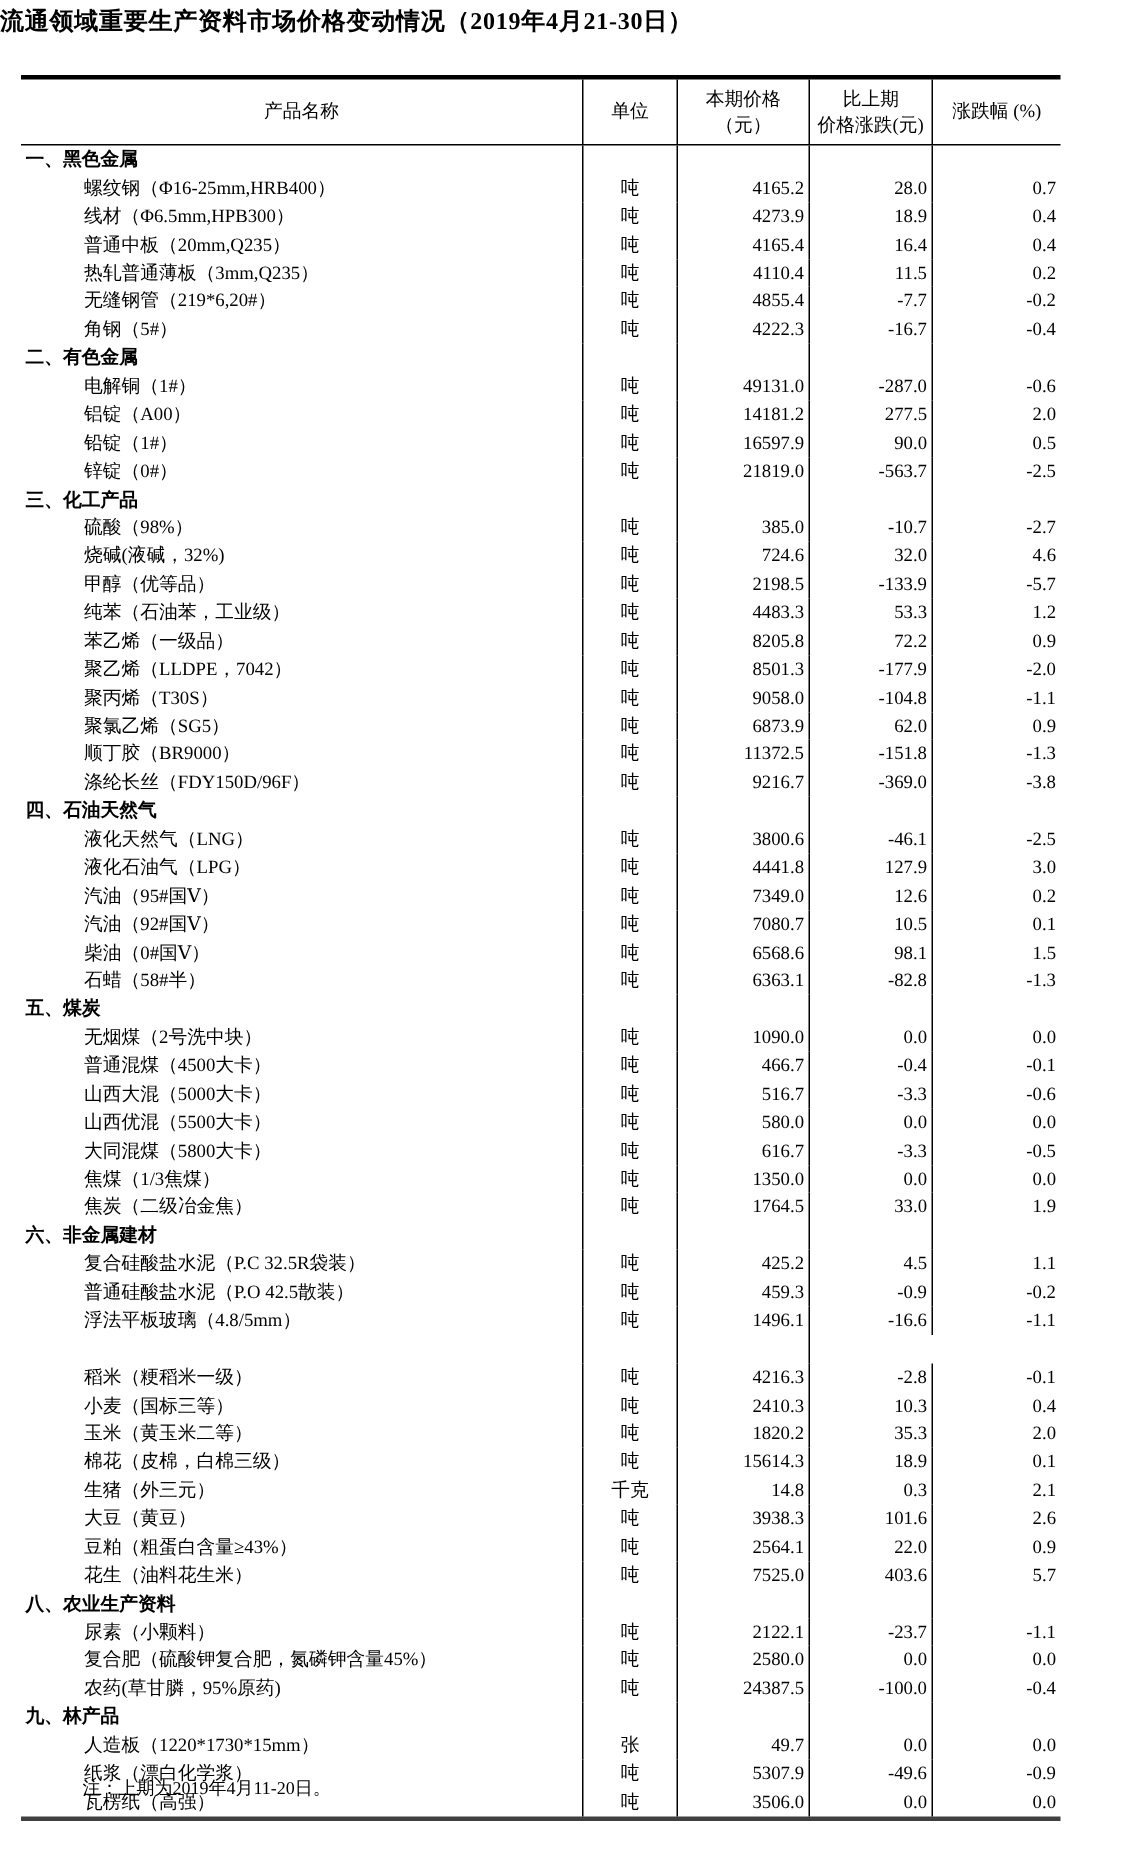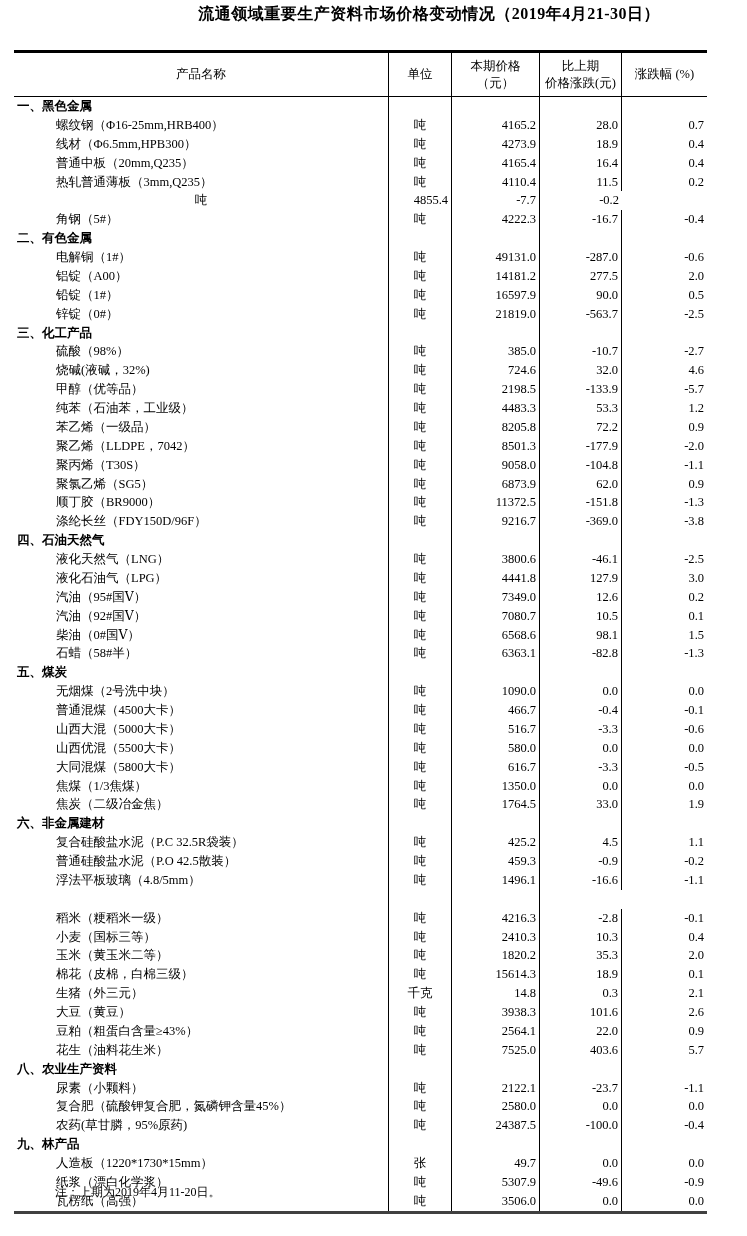--- a/index.html
+++ b/index.html
@@ -10,21 +10,21 @@
     height: 1236px;
     font-family: "Liberation Serif", "DejaVu Serif", serif;
     color: #000;
     overflow: hidden;
   }
   .title {
     position: absolute;
     top: 4px;
     left: 0;
     width: 660px;
-    text-align: right;
+    text-align: left;
     font-size: 16px;
     font-weight: bold;
     letter-spacing: 0.5px;
   }
   .table {
     position: absolute;
     top: 50px;
     left: 14px;
     width: 693px;
     border-top: 3px solid #000;
@@ -123,20 +123,21 @@
         <div class="c c5">0.4</div>
       </div>
       <div class="row">
         <div class="c c1 vline">热轧普通薄板（3mm,Q235）</div>
         <div class="c c2 vline">吨</div>
         <div class="c c3 vline">4110.4</div>
         <div class="c c4 vline">11.5</div>
         <div class="c c5">0.2</div>
       </div>
       <div class="row">
+        <div class="c c1 vline">无缝钢管（219*6,20#）</div>
         <div class="c c2 vline">吨</div>
         <div class="c c3 vline">4855.4</div>
         <div class="c c4 vline">-7.7</div>
         <div class="c c5">-0.2</div>
       </div>
       <div class="row">
         <div class="c c1 vline">角钢（5#）</div>
         <div class="c c2 vline">吨</div>
         <div class="c c3 vline">4222.3</div>
         <div class="c c4 vline">-16.7</div>

